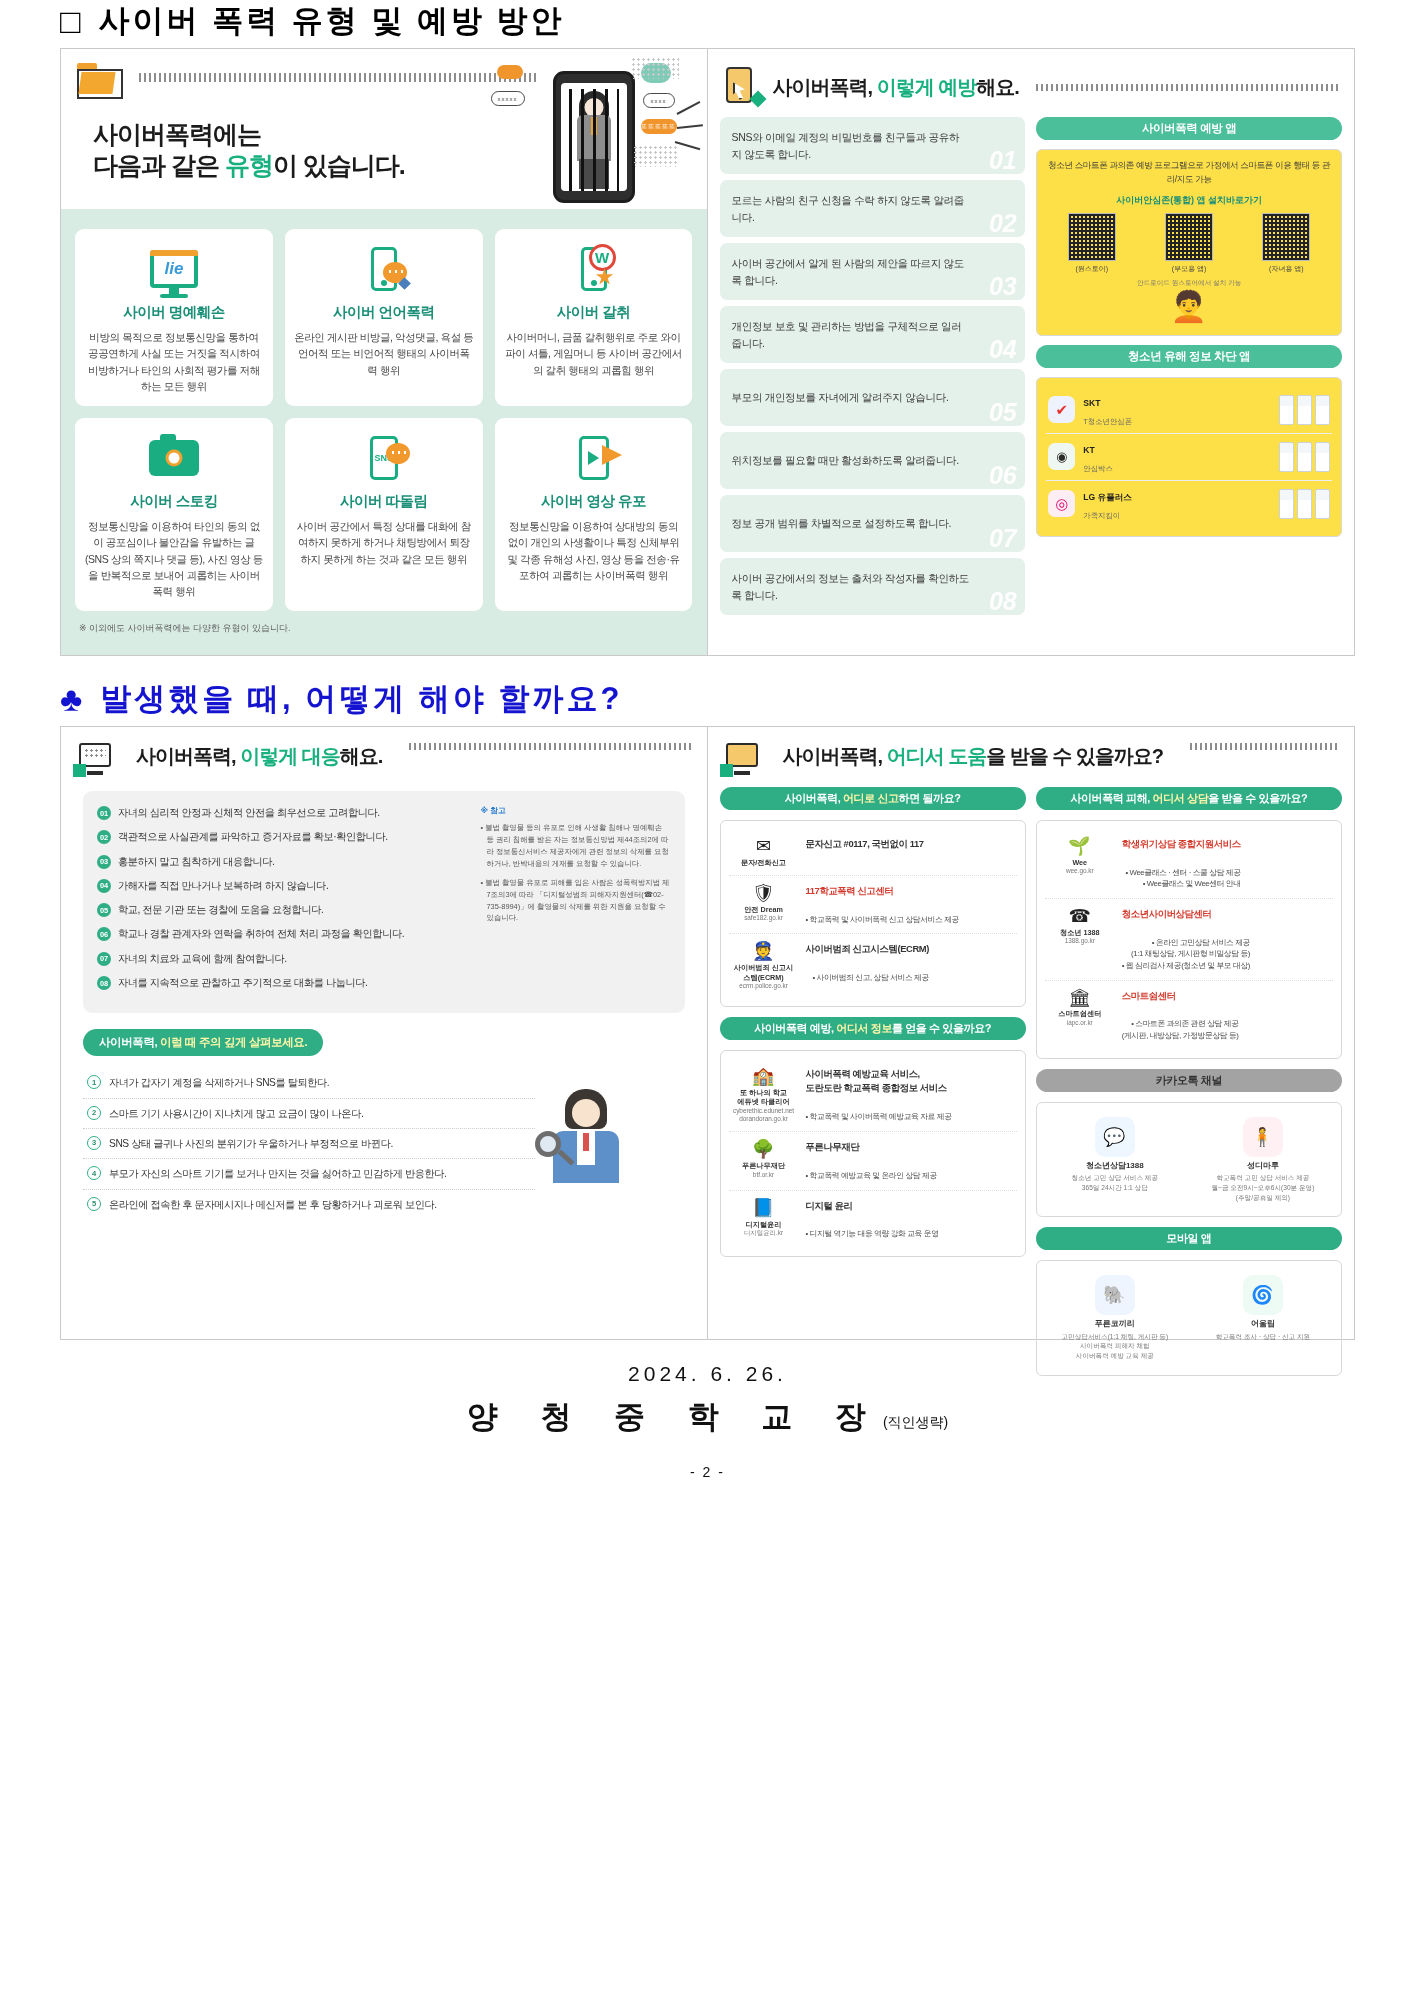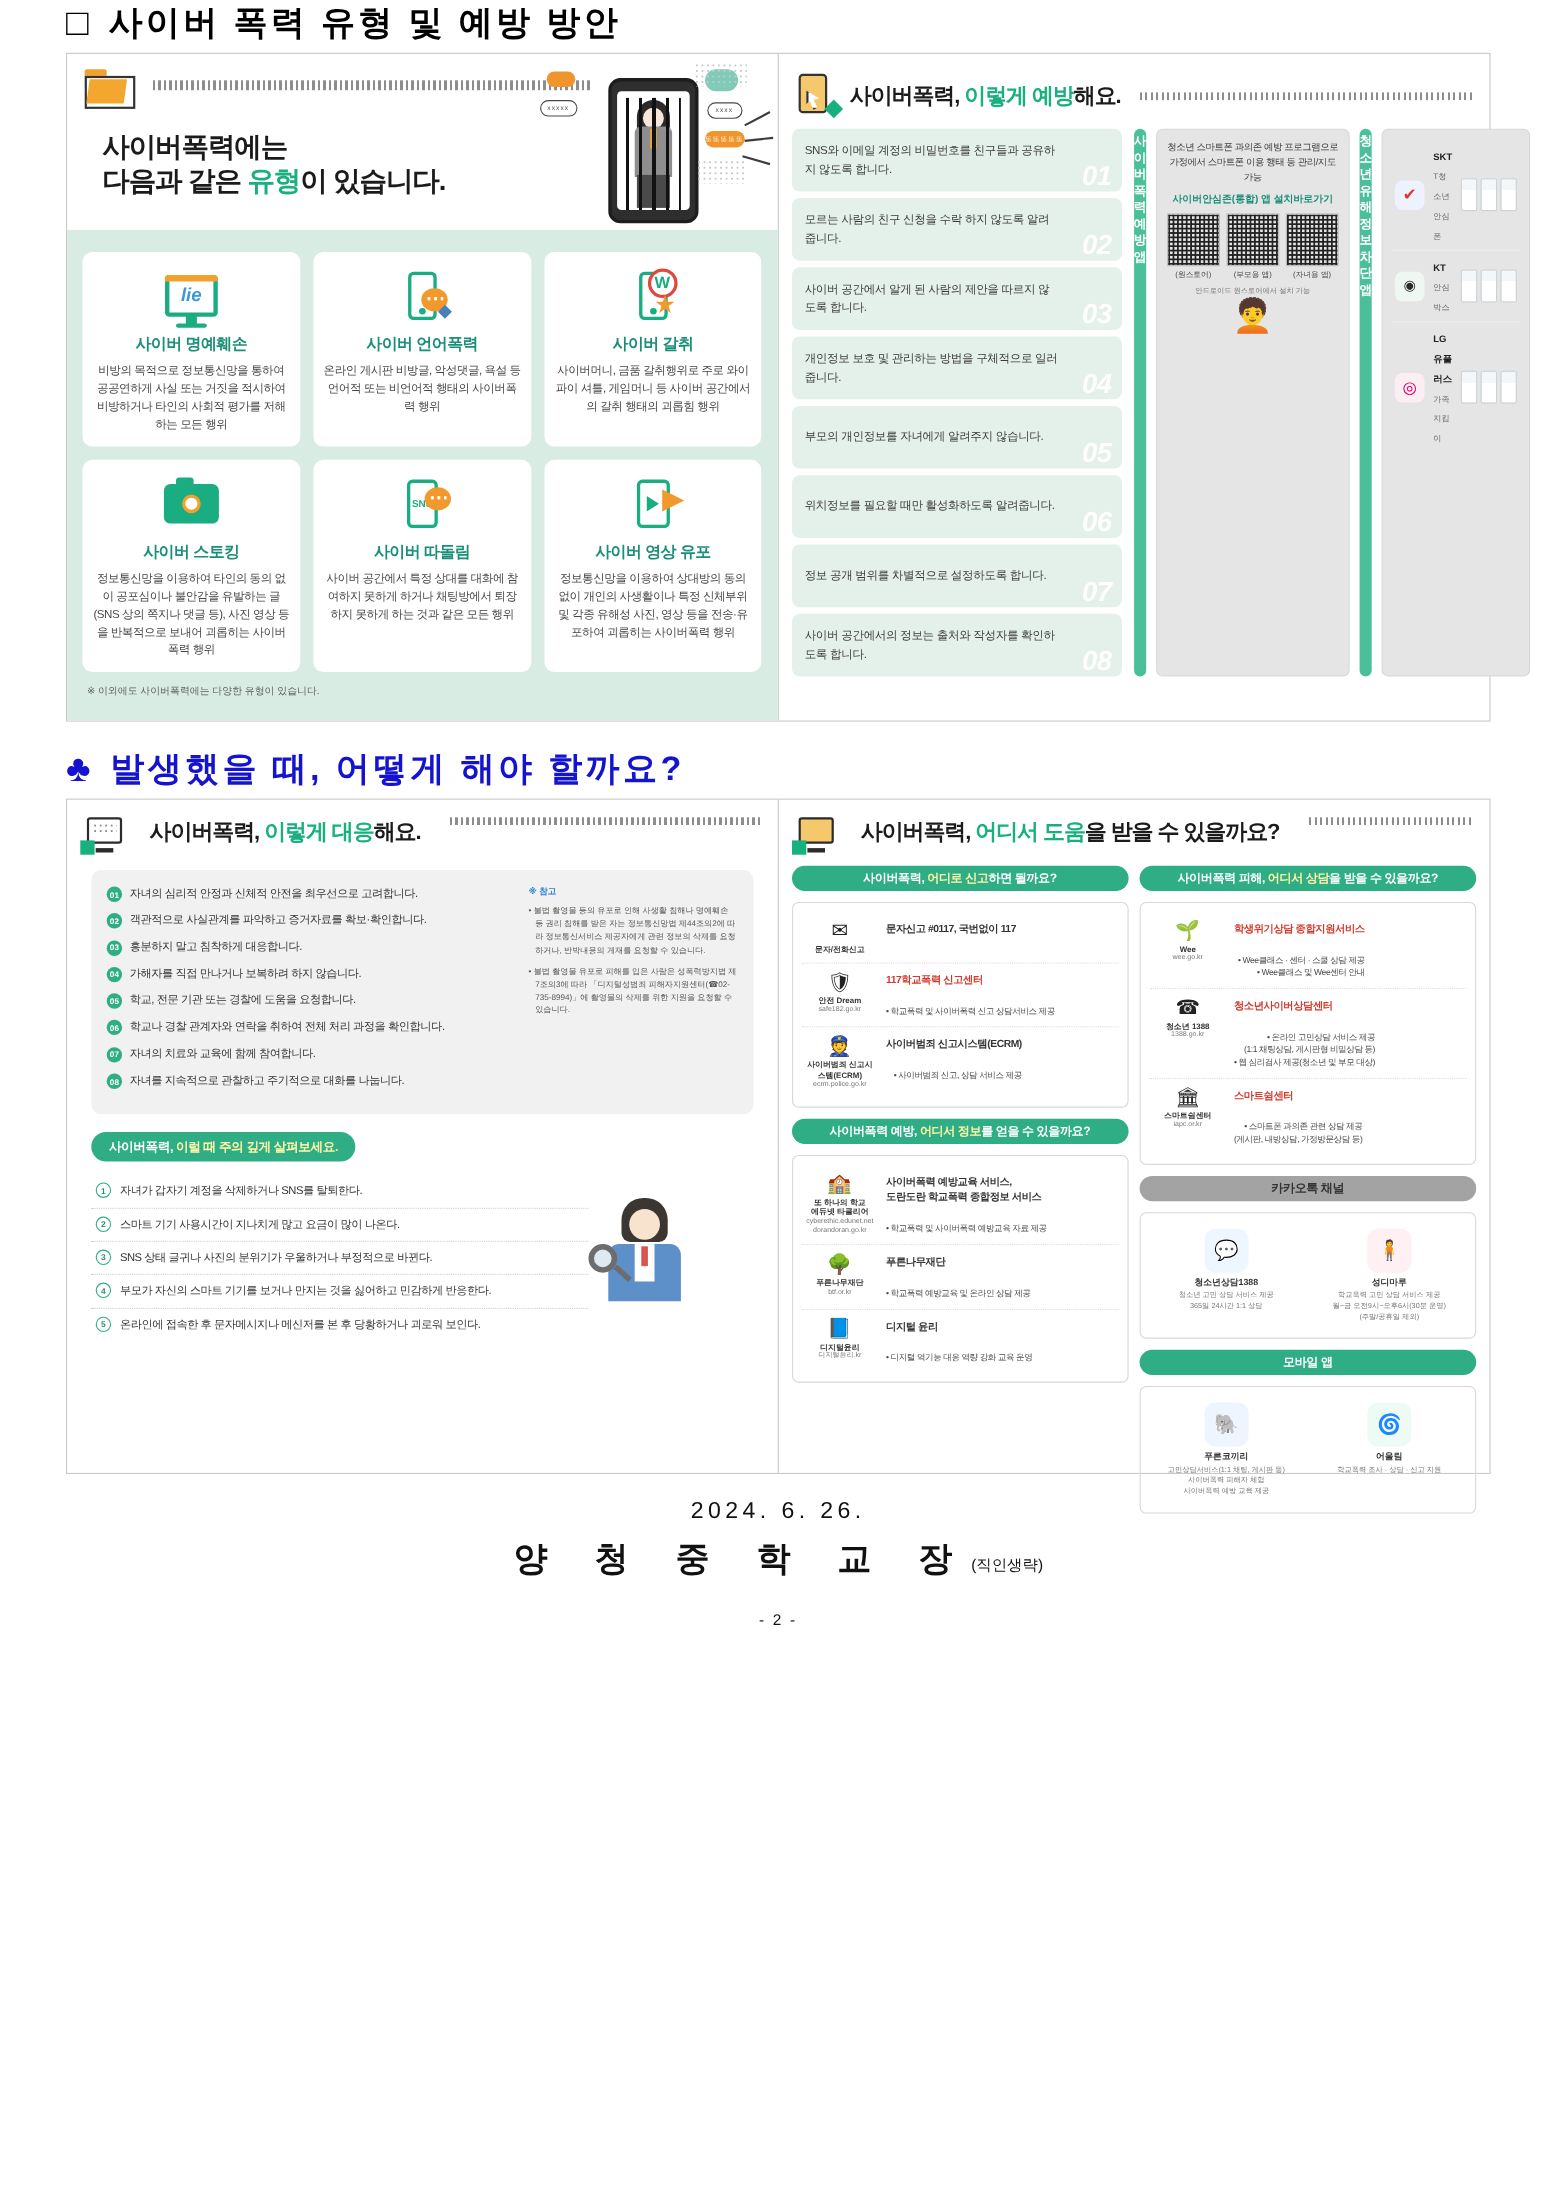--- a/index.html
+++ b/index.html
@@ -150,26 +150,26 @@
   .tip{
     position:relative; background:#e4f0ea; border-radius:7px;
     padding:11px 56px 11px 12px; min-height:57px;
     font-size:10.5px; line-height:1.6; color:#3b3b3b; letter-spacing:-.3px;
     display:flex;align-items:center;
   }
   .tip .num{
     position:absolute; right:9px; bottom:1px; font-size:25px; font-weight:800;
     color:#fff; font-style:italic; opacity:.95; line-height:1;
   }
-  .apps-col{ width:50%; display:flex;flex-direction:row; gap:9px; }
+  .apps-col{ width:50%; display:flex;flex-direction:column; gap:9px; }
   .app-head{
     background:#4bbf9a; color:#fff; font-size:11.5px;font-weight:800;
     text-align:center;border-radius:13px;padding:4px 0;letter-spacing:-.4px;
   }
-  .app-box{ border:1px solid #d8d8d8; border-radius:6px; padding:9px; background:#e5e5e5; }
+  .app-box{ border:1px solid #d8d8d8; border-radius:6px; padding:9px; background:#fde047; }
   .app-desc{ font-size:8.6px;line-height:1.6;color:#3b3b3b;text-align:center;letter-spacing:-.4px;margin-bottom:7px;}
   .app-sub{ font-size:9px;font-weight:800;color:#1a8f77;text-align:center;margin-bottom:6px;}
   .qr-row{ display:flex;justify-content:space-around;gap:6px;}
   .qr-item{ text-align:center; }
   .qr{
     width:48px;height:48px;margin:0 auto 3px auto;border:1px solid #bbb;
     background-image:
       repeating-linear-gradient(to right,#222 0 2px,transparent 2px 4px),
       repeating-linear-gradient(to bottom,#222 0 2px,transparent 2px 4px);
     background-size:4px 4px;

